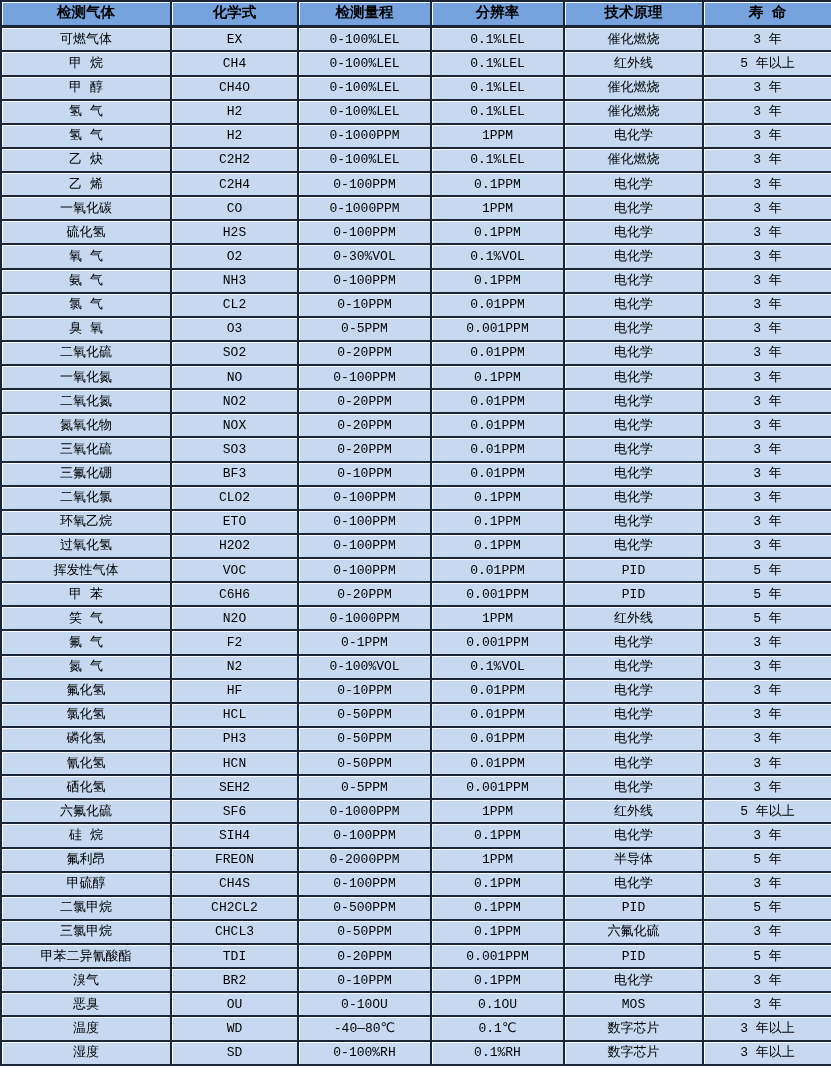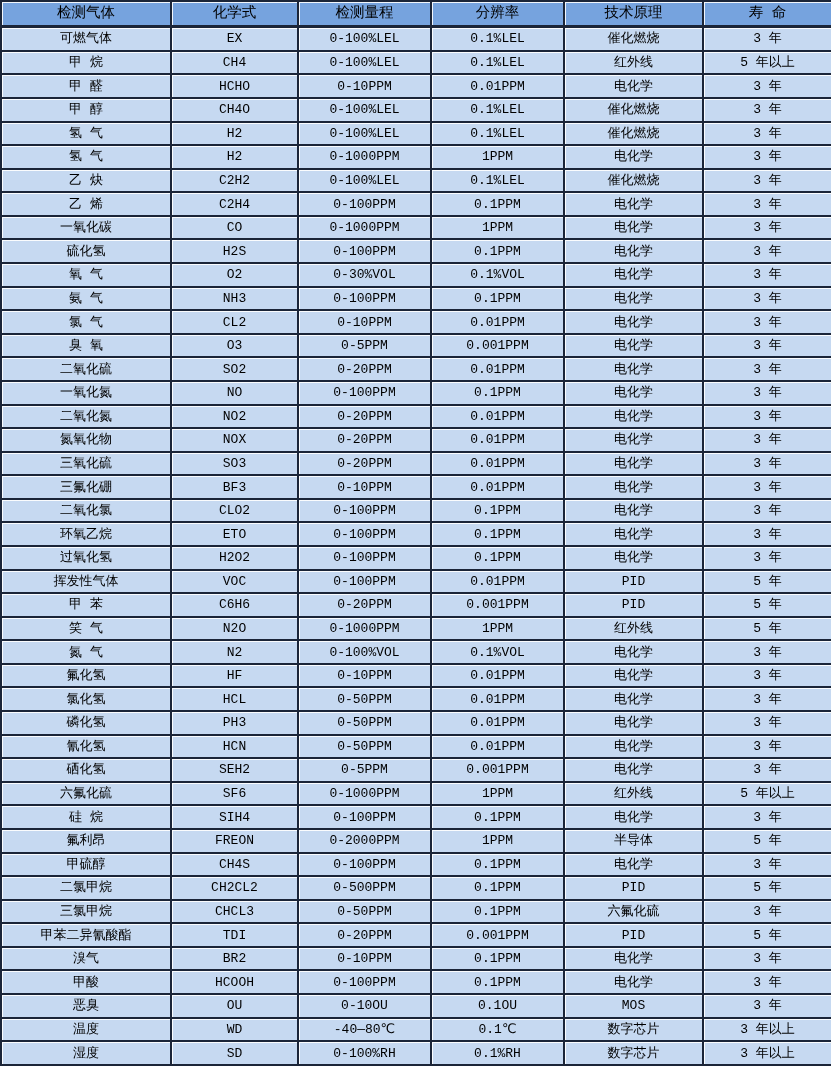--- a/index.html
+++ b/index.html
@@ -29,21 +29,21 @@
     vertical-align:middle;
     padding:0 2px;
     color:var(--text-color);
     font-size:13px;
     line-height:1;
     white-space:nowrap;
     overflow:hidden;
   }
   thead th{
     background:var(--header-bg);
-    font-weight:normal;
+    font-weight:bold;
     font-size:14.5px;
     height:23px;
     border-bottom-width:3px;
   }
   tbody td{
     background:var(--row-bg);
   }
   col.c-gas{width:170px;}
   col.c-formula{width:127px;}
   col.c-range{width:133px;}
@@ -84,28 +84,20 @@
   </tr>
       <tr>
     <td>甲 烷</td>
     <td>CH4</td>
     <td>0-100%LEL</td>
     <td>0.1%LEL</td>
     <td>红外线</td>
     <td>5 年以上</td>
   </tr>
       <tr>
-    <td>甲 醛</td>
-    <td>HCHO</td>
-    <td>0-10PPM</td>
-    <td>0.01PPM</td>
-    <td>电化学</td>
-    <td>3 年</td>
-  </tr>
-      <tr>
     <td>甲 醇</td>
     <td>CH4O</td>
     <td>0-100%LEL</td>
     <td>0.1%LEL</td>
     <td>催化燃烧</td>
     <td>3 年</td>
   </tr>
       <tr>
     <td>氢 气</td>
     <td>H2</td>
@@ -274,20 +266,28 @@
     <td>PID</td>
     <td>5 年</td>
   </tr>
       <tr>
     <td>笑 气</td>
     <td>N2O</td>
     <td>0-1000PPM</td>
     <td>1PPM</td>
     <td>红外线</td>
     <td>5 年</td>
+  </tr>
+      <tr>
+    <td>氟 气</td>
+    <td>F2</td>
+    <td>0-1PPM</td>
+    <td>0.001PPM</td>
+    <td>电化学</td>
+    <td>3 年</td>
   </tr>
       <tr>
     <td>氮 气</td>
     <td>N2</td>
     <td>0-100%VOL</td>
     <td>0.1%VOL</td>
     <td>电化学</td>
     <td>3 年</td>
   </tr>
       <tr>
@@ -388,28 +388,20 @@
   </tr>
       <tr>
     <td>溴气</td>
     <td>BR2</td>
     <td>0-10PPM</td>
     <td>0.1PPM</td>
     <td>电化学</td>
     <td>3 年</td>
   </tr>
       <tr>
-    <td>甲酸</td>
-    <td>HCOOH</td>
-    <td>0-100PPM</td>
-    <td>0.1PPM</td>
-    <td>电化学</td>
-    <td>3 年</td>
-  </tr>
-      <tr>
     <td>恶臭</td>
     <td>OU</td>
     <td>0-10OU</td>
     <td>0.1OU</td>
     <td>MOS</td>
     <td>3 年</td>
   </tr>
       <tr>
     <td>温度</td>
     <td>WD</td>

